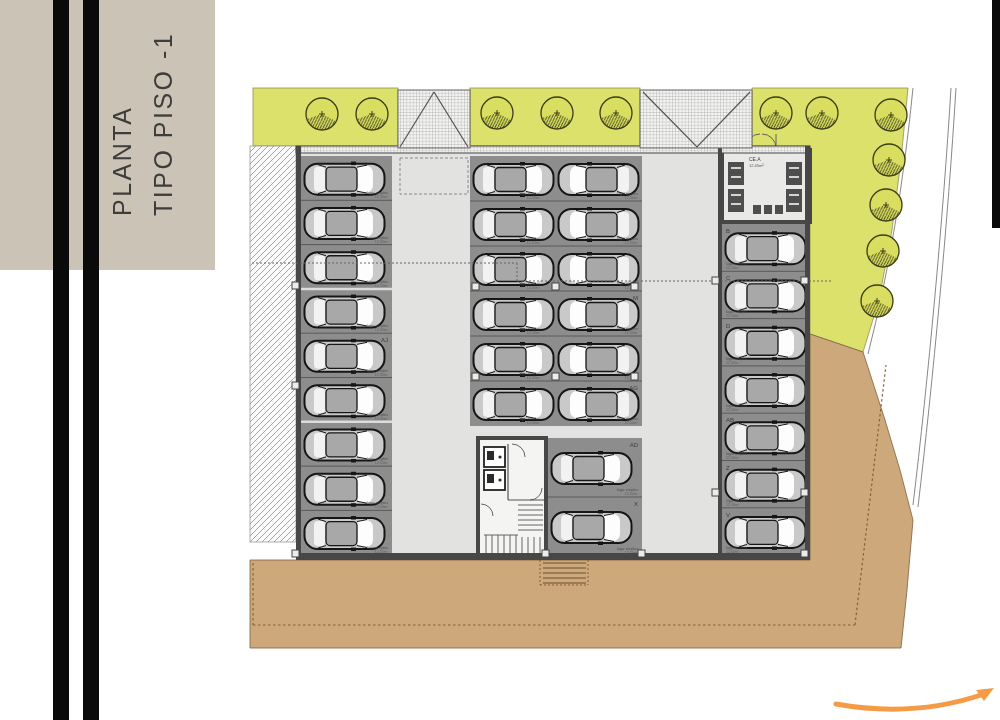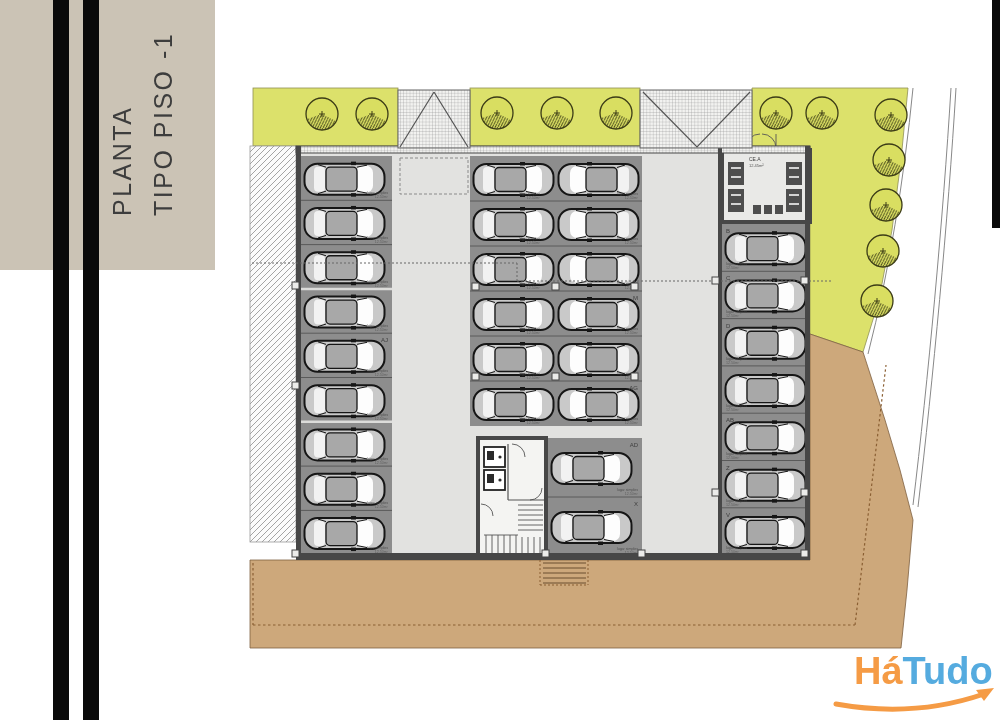--- a/index.html
+++ b/index.html
@@ -321,20 +321,19 @@
       <div>PLANTA</div>
       <div>TIPO PISO -1</div>
     </div>
   </div>
 
   <div class="bar bar1"></div>
   <div class="bar bar2"></div>
   <div class="bar bar3"></div>
 
   <div class="logo">
-    <div class="logo-text"><span class="logo-ha">Há</span><span class="logo-tudo">Tudo</span></div>
     <svg class="logo-swoosh" width="168" height="28" viewBox="0 0 168 28">
       <path d="M4,18 Q82,32 152,8" stroke="#f59b45" stroke-width="5" fill="none" stroke-linecap="round"></path>
       <polygon points="162,2 144,4 152,15" fill="#f59b45"></polygon>
     </svg>
   </div>
 
 </div>
 
 </body></html>

